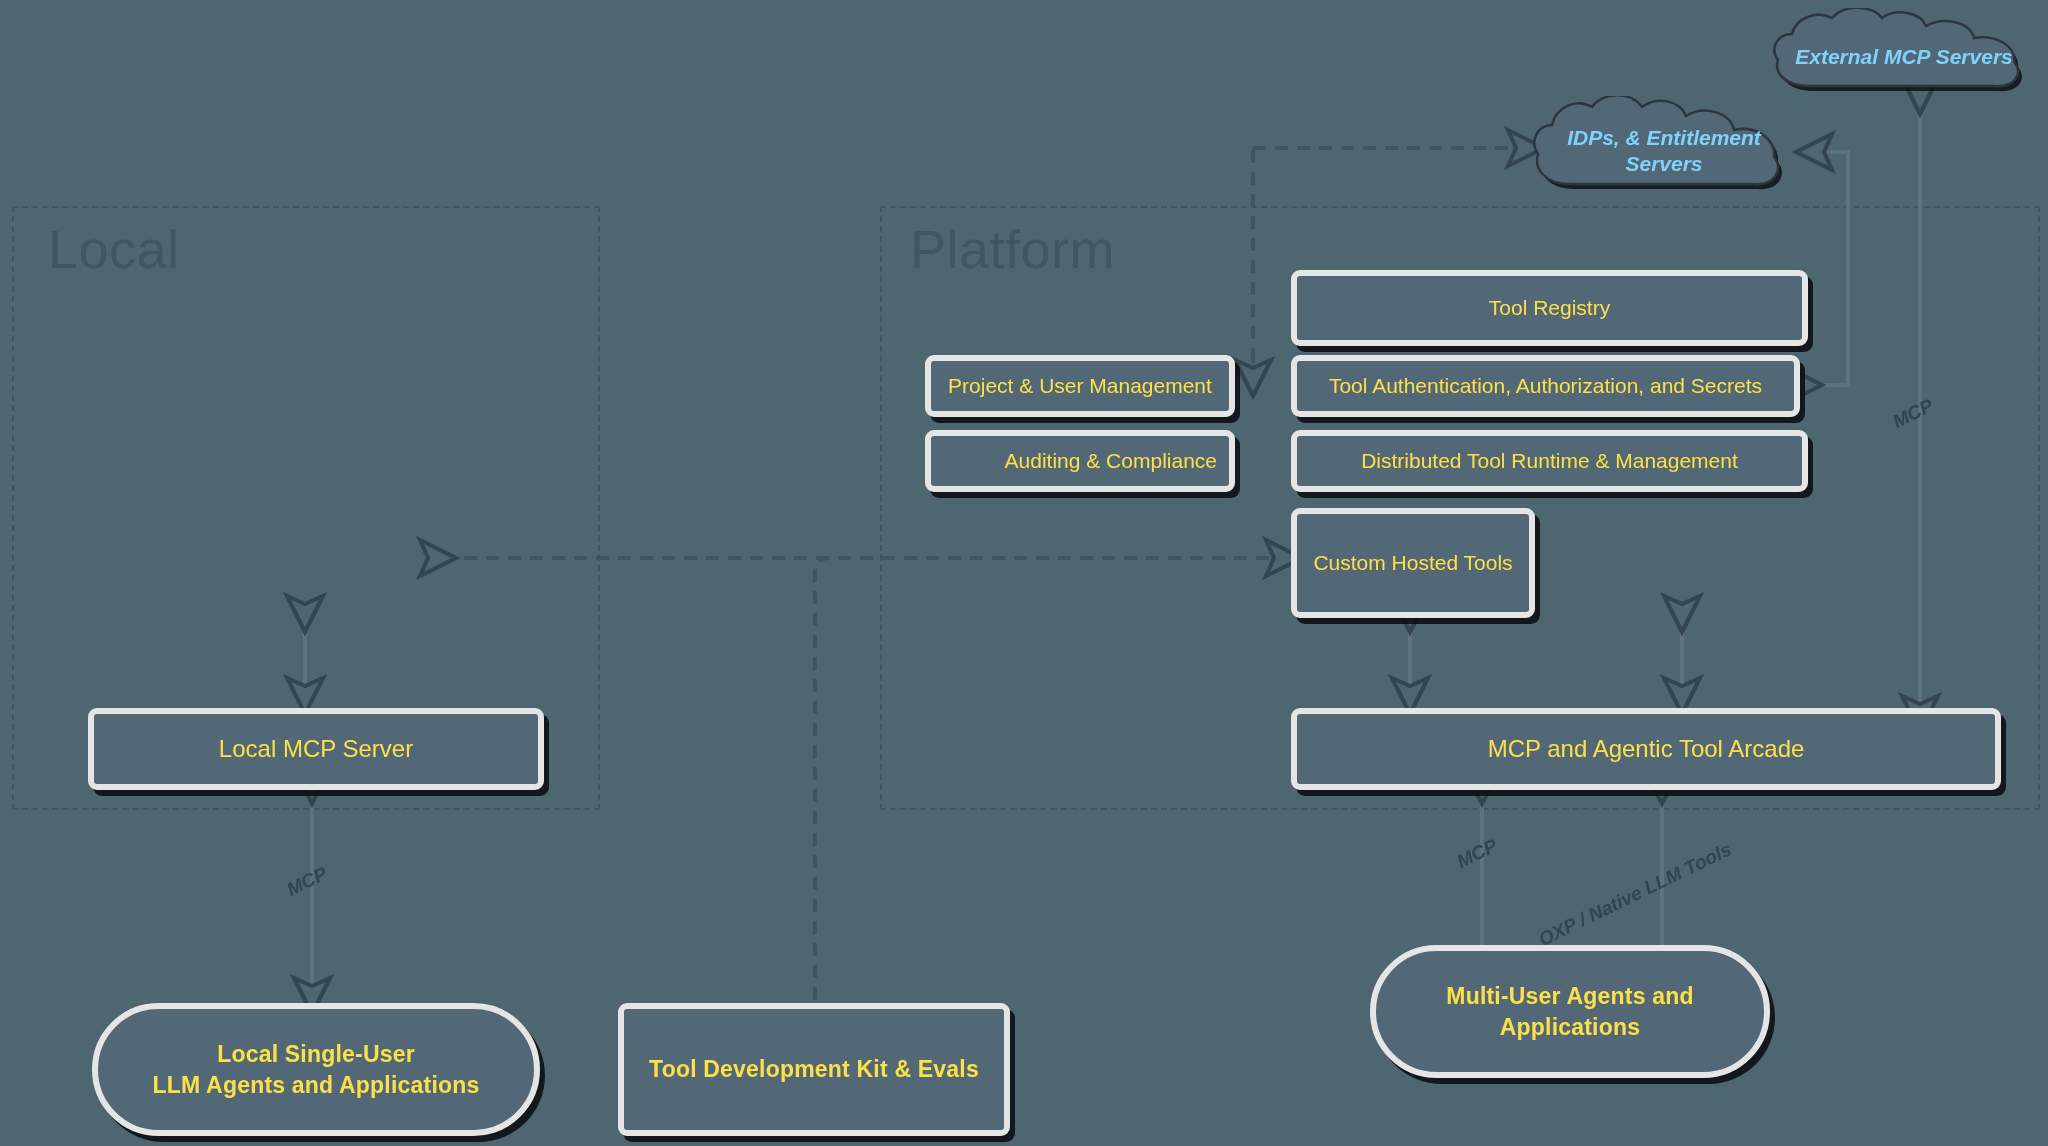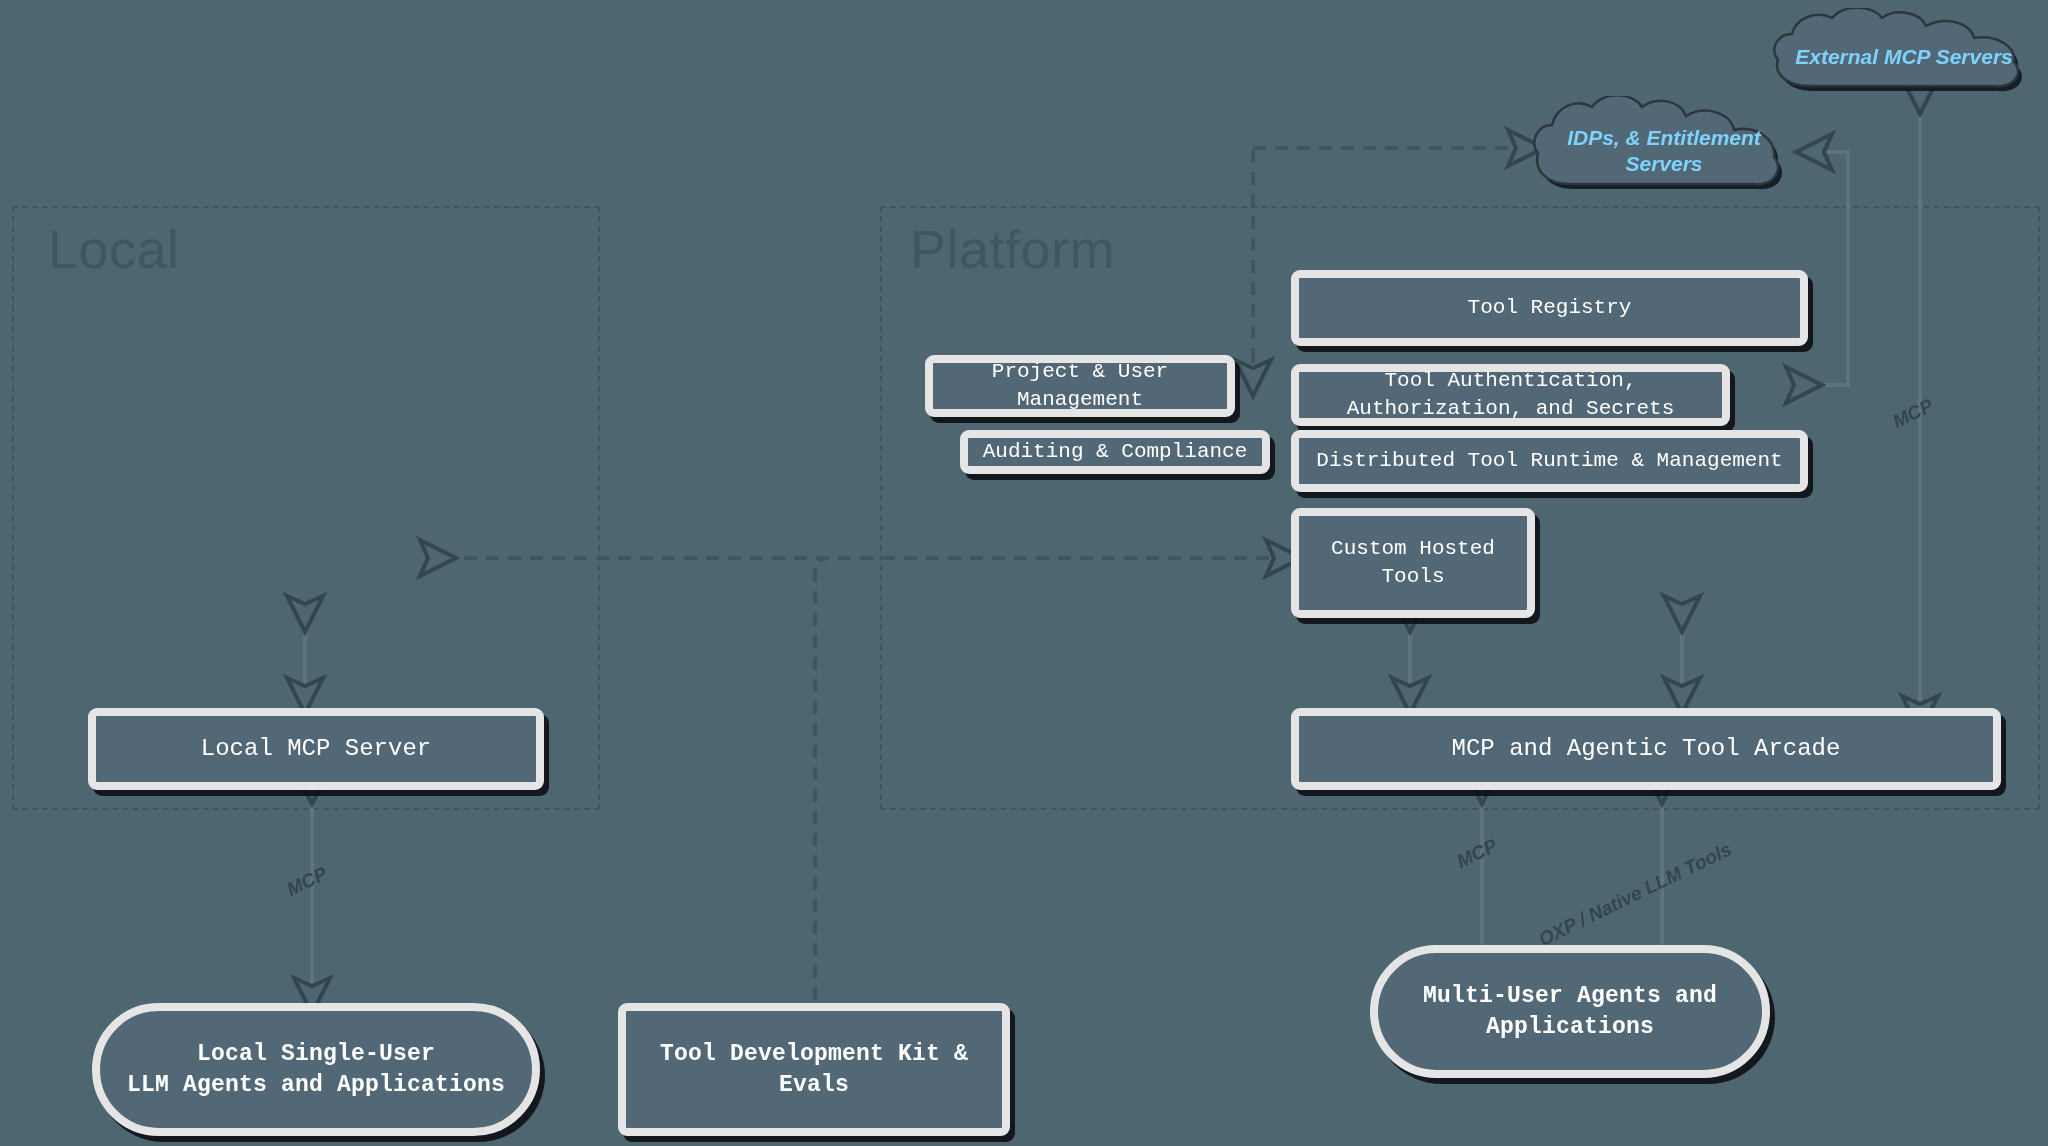--- a/index.html
+++ b/index.html
@@ -17,26 +17,25 @@
     box-sizing:border-box;background:transparent;
   }
   .group-title{
     position:absolute;font-size:54px;font-weight:400;color:#3f5663;
     letter-spacing:.5px;line-height:1;white-space:nowrap;
   }
 
   
   .node{
     position:absolute;box-sizing:border-box;
-    background:#536876;border:8px solid #e5e5e5;border-radius:9px;
+    background:#536876;border:6px solid #e5e5e5;border-radius:9px;
     box-shadow:5px 6px 0 rgba(10,14,18,.88);
     display:flex;align-items:center;justify-content:center;text-align:center;
-    color:#ffffff;font-size:21px;font-weight:400;line-height:1.32;
+    color:#fde047;font-size:21px;font-weight:400;line-height:1.32;
     padding:4px 12px;
-    font-family:Liberation Mono, monospace;
   }
   .node.pill{border-radius:999px;}
   .node.bold{font-weight:700;font-size:23px;letter-spacing:.2px;}
   .node.big{font-size:24px;}
 
   
   .cloud{
     position:absolute;color:#7dd3fc;font-style:italic;font-weight:700;
     font-size:21px;line-height:1.25;text-align:center;
     display:flex;align-items:center;justify-content:center;
@@ -115,29 +114,29 @@
   </div>
 
   <div class="node bold" style="left:618px;top:1003px;width:392px;height:133px;">
     <span>Tool Development Kit &amp; Evals</span>
   </div>
 
   <div class="node" style="left:925px;top:355px;width:310px;height:62px;">
     <span>Project &amp; User Management</span>
   </div>
 
-  <div class="node" style="left:960px;top:430px;width:310px;height:44px;">
+  <div class="node" style="left:925px;top:430px;width:310px;height:62px;justify-content:flex-end;">
     <span>Auditing &amp; Compliance</span>
   </div>
 
   <div class="node" style="left:1291px;top:270px;width:517px;height:76px;">
     <span>Tool Registry</span>
   </div>
 
-  <div class="node" style="left:1291px;top:364px;width:439px;height:62px;">
+  <div class="node" style="left:1291px;top:355px;width:509px;height:62px;">
     <span>Tool Authentication, Authorization, and Secrets</span>
   </div>
 
   <div class="node" style="left:1291px;top:430px;width:517px;height:62px;">
     <span>Distributed Tool Runtime &amp; Management</span>
   </div>
 
   <div class="node" style="left:1291px;top:508px;width:244px;height:110px;">
     <span>Custom Hosted Tools</span>
   </div>

